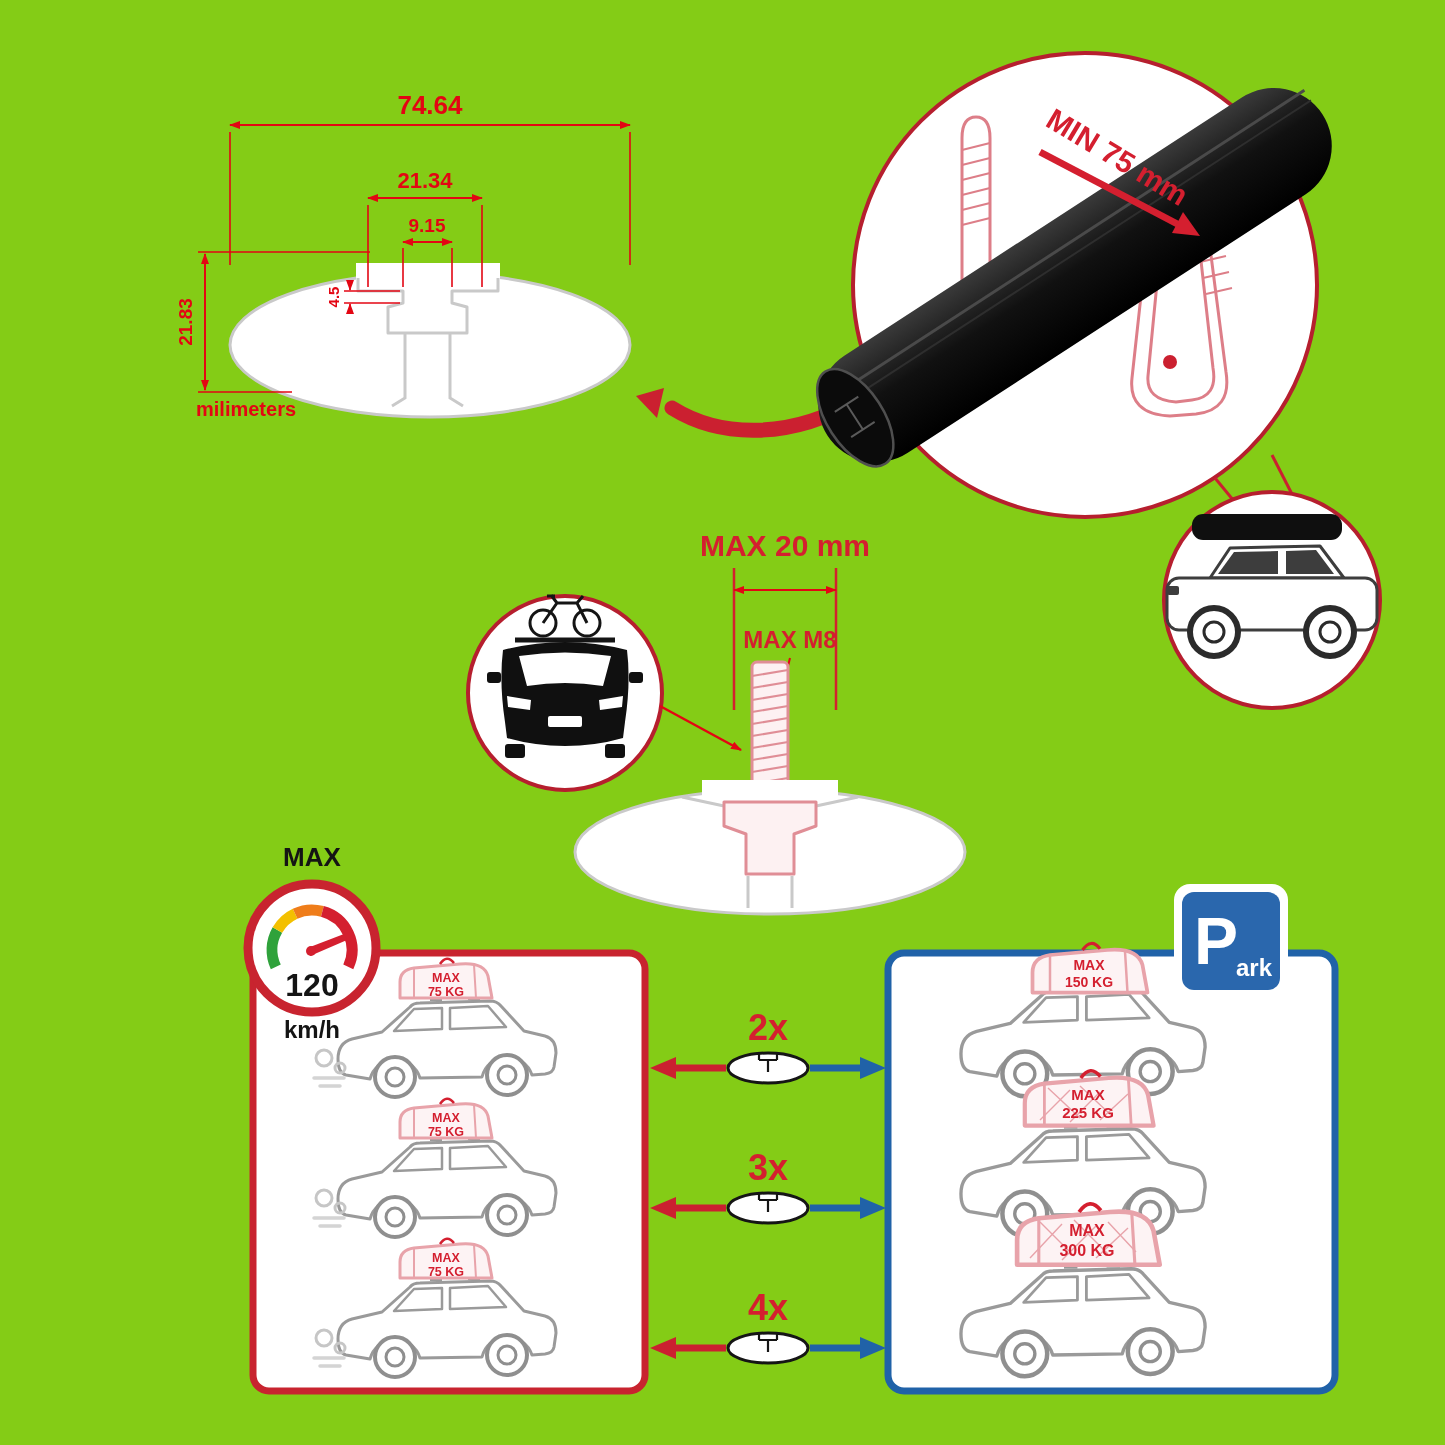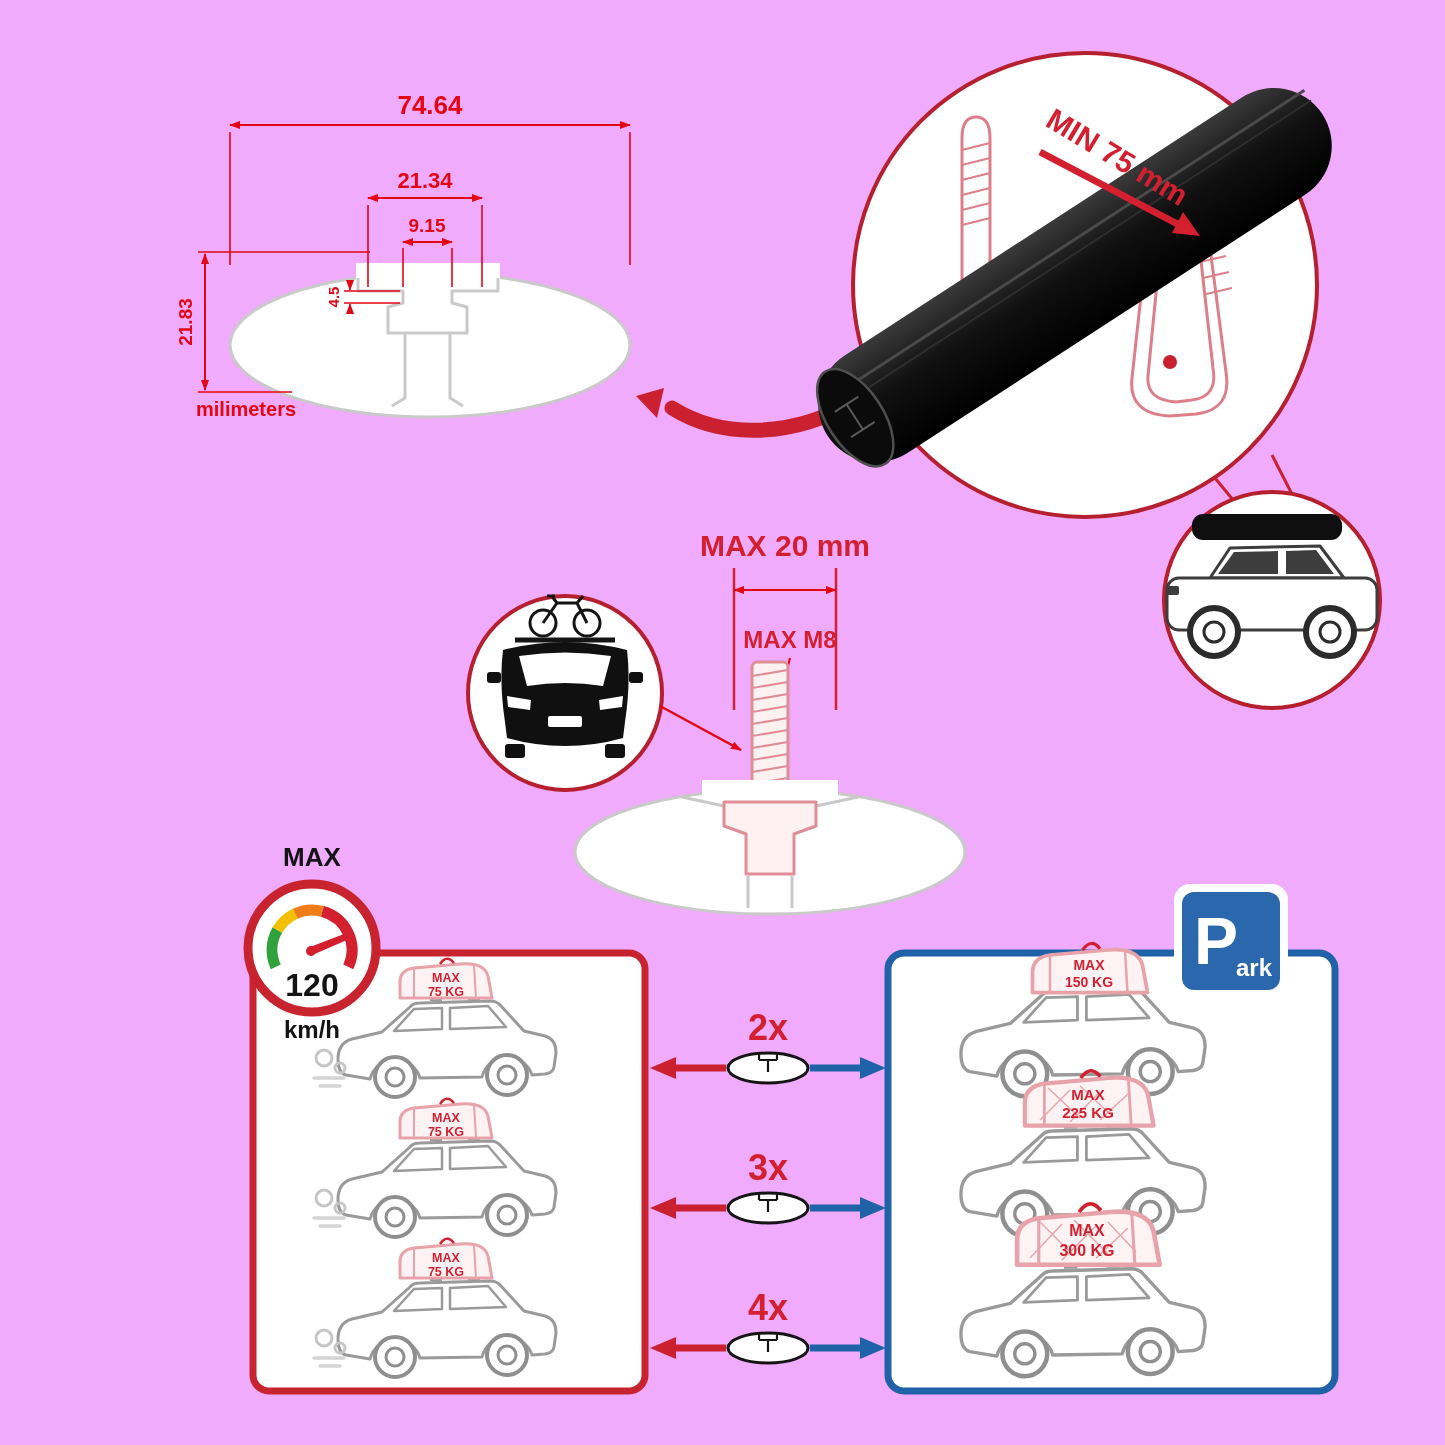--- a/index.html
+++ b/index.html
@@ -1,16 +1,16 @@
 <!DOCTYPE html>
 <html><head>
 <meta charset="utf-8">
 <style>
   html,body{margin:0;padding:0;background:#ffffff;}
-  .canvas{position:relative;width:1445px;height:1445px;background:#f0abfc;overflow:hidden;
+  .canvas{position:relative;width:1445px;height:1445px;background:#84cc16;overflow:hidden;
           font-family:"Liberation Sans", sans-serif;}
   svg{position:absolute;left:0;top:0;}
   svg text{font-family:"Liberation Sans", sans-serif;}
   .dim-text{fill:#e30613;font-weight:bold;}
   .red-text{fill:#d41f2f;font-weight:bold;}
   .black-text{fill:#141414;font-weight:bold;}
   .white-text{fill:#ffffff;font-weight:bold;}
   .bag-text{fill:#d41f2f;font-weight:bold;}
 </style>
 </head>

